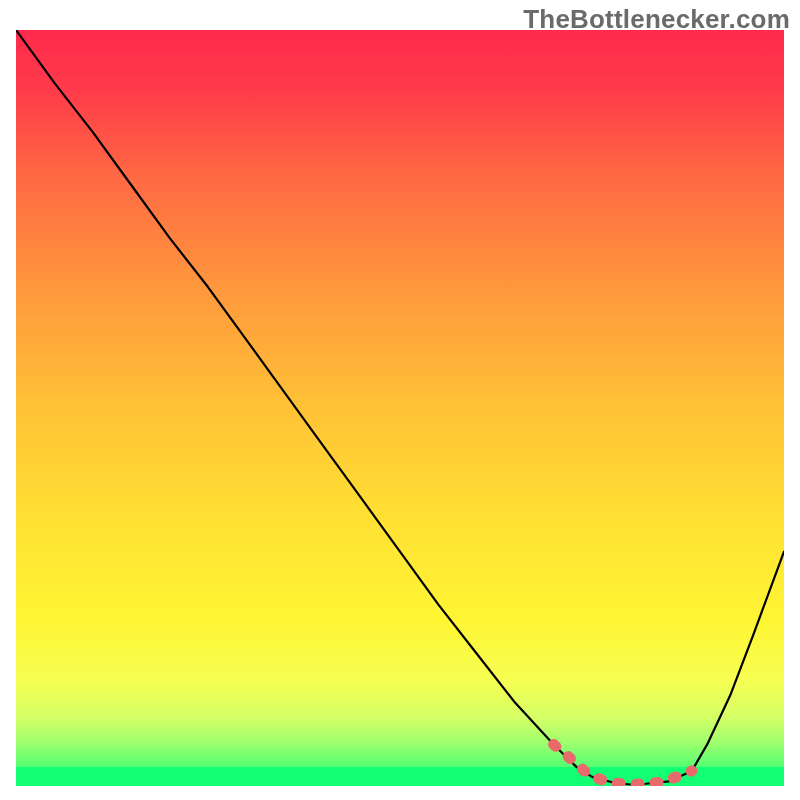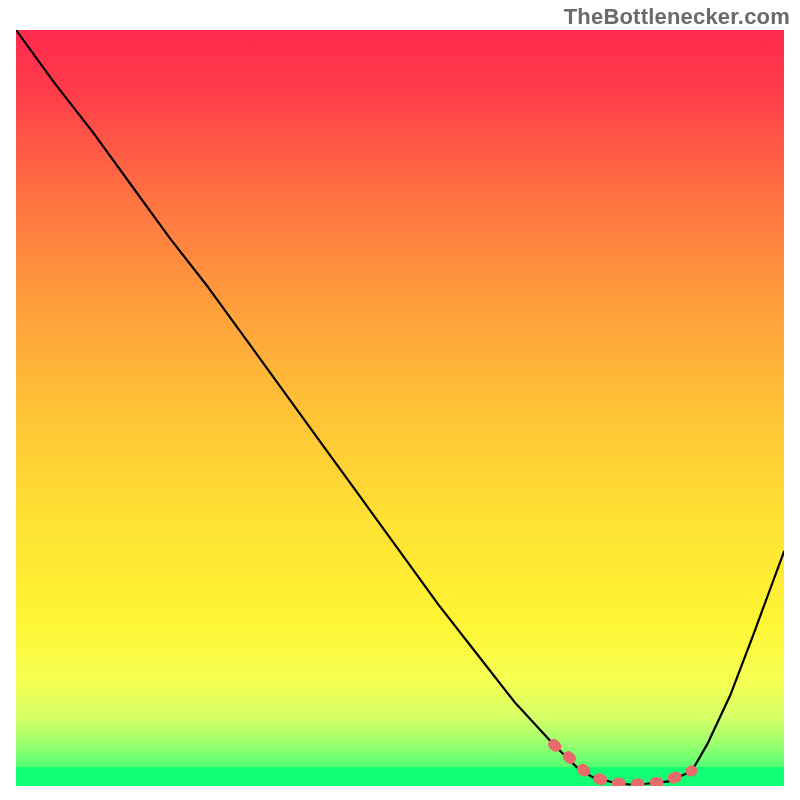--- a/index.html
+++ b/index.html
@@ -13,21 +13,21 @@
   }
   .canvas {
     position: relative;
     width: 800px;
     height: 800px;
   }
   .watermark {
     position: absolute;
     top: 4px;
     right: 10px;
-    font-size: 22px;
+    font-size: 26px;
     font-weight: 600;
     color: #6a6a6a;
     letter-spacing: 0.2px;
     z-index: 10;
   }
   .plot {
     position: absolute;
     left: 16px;
     top: 30px;
     width: 768px;

